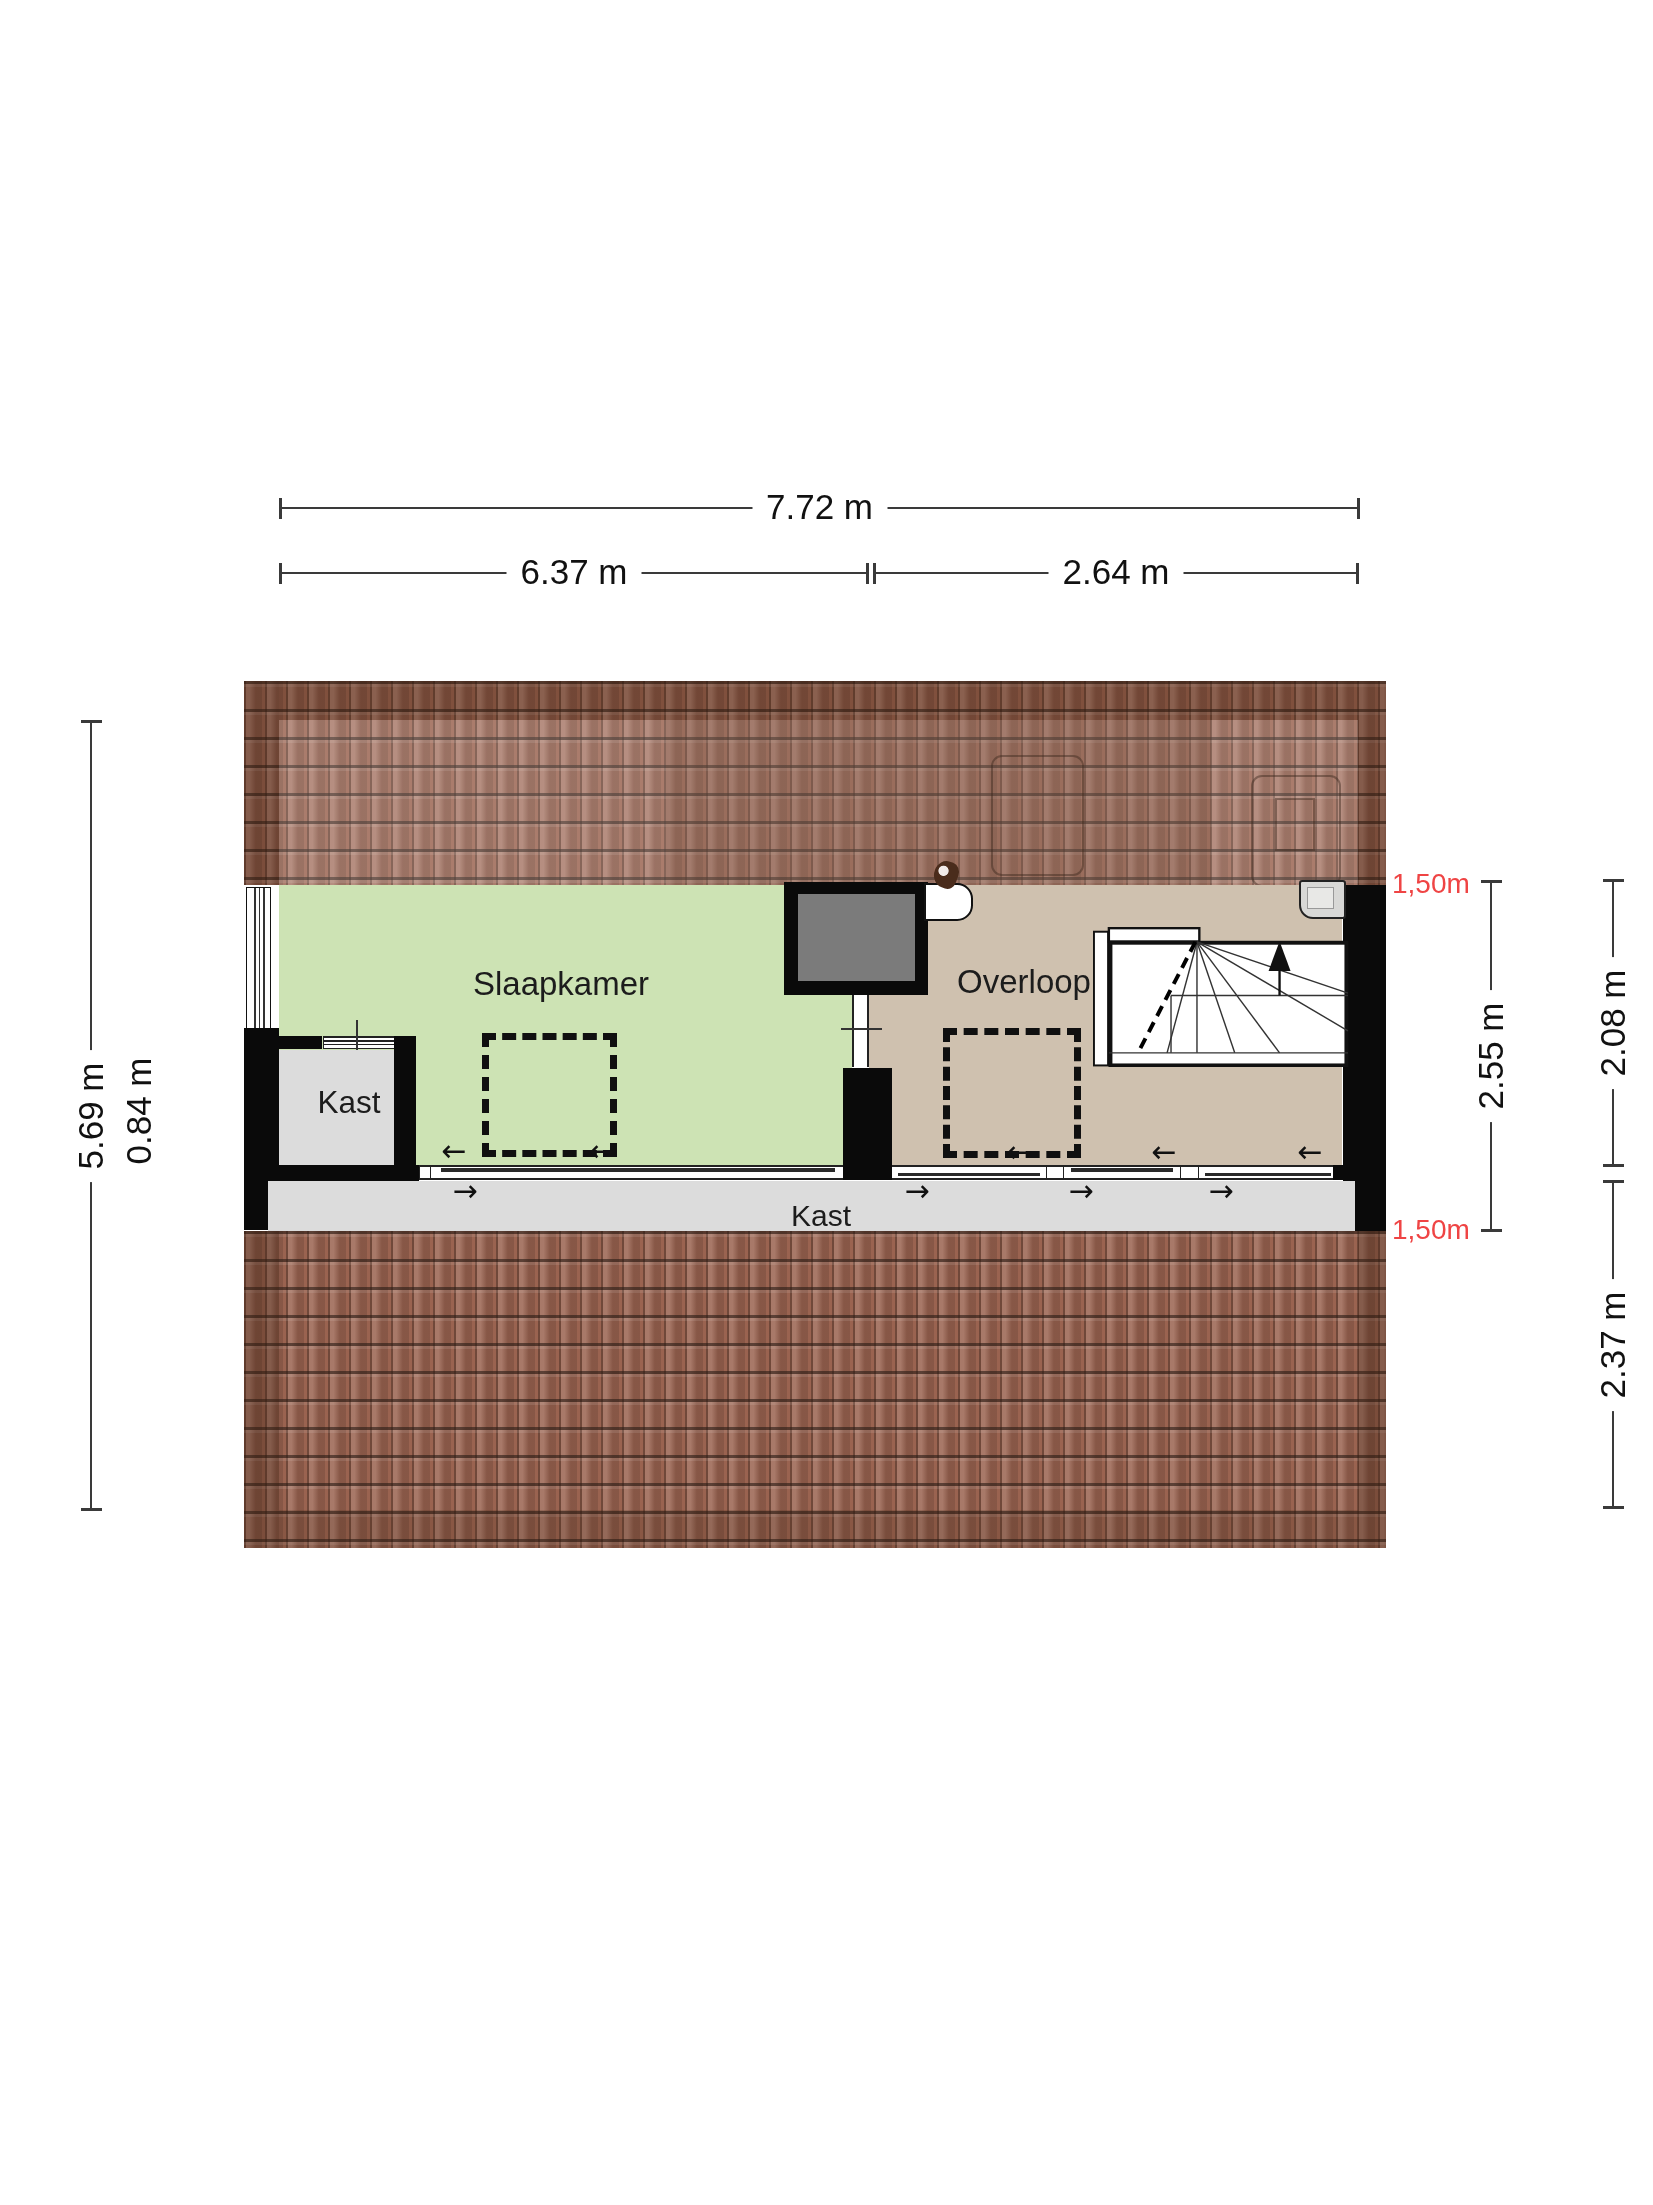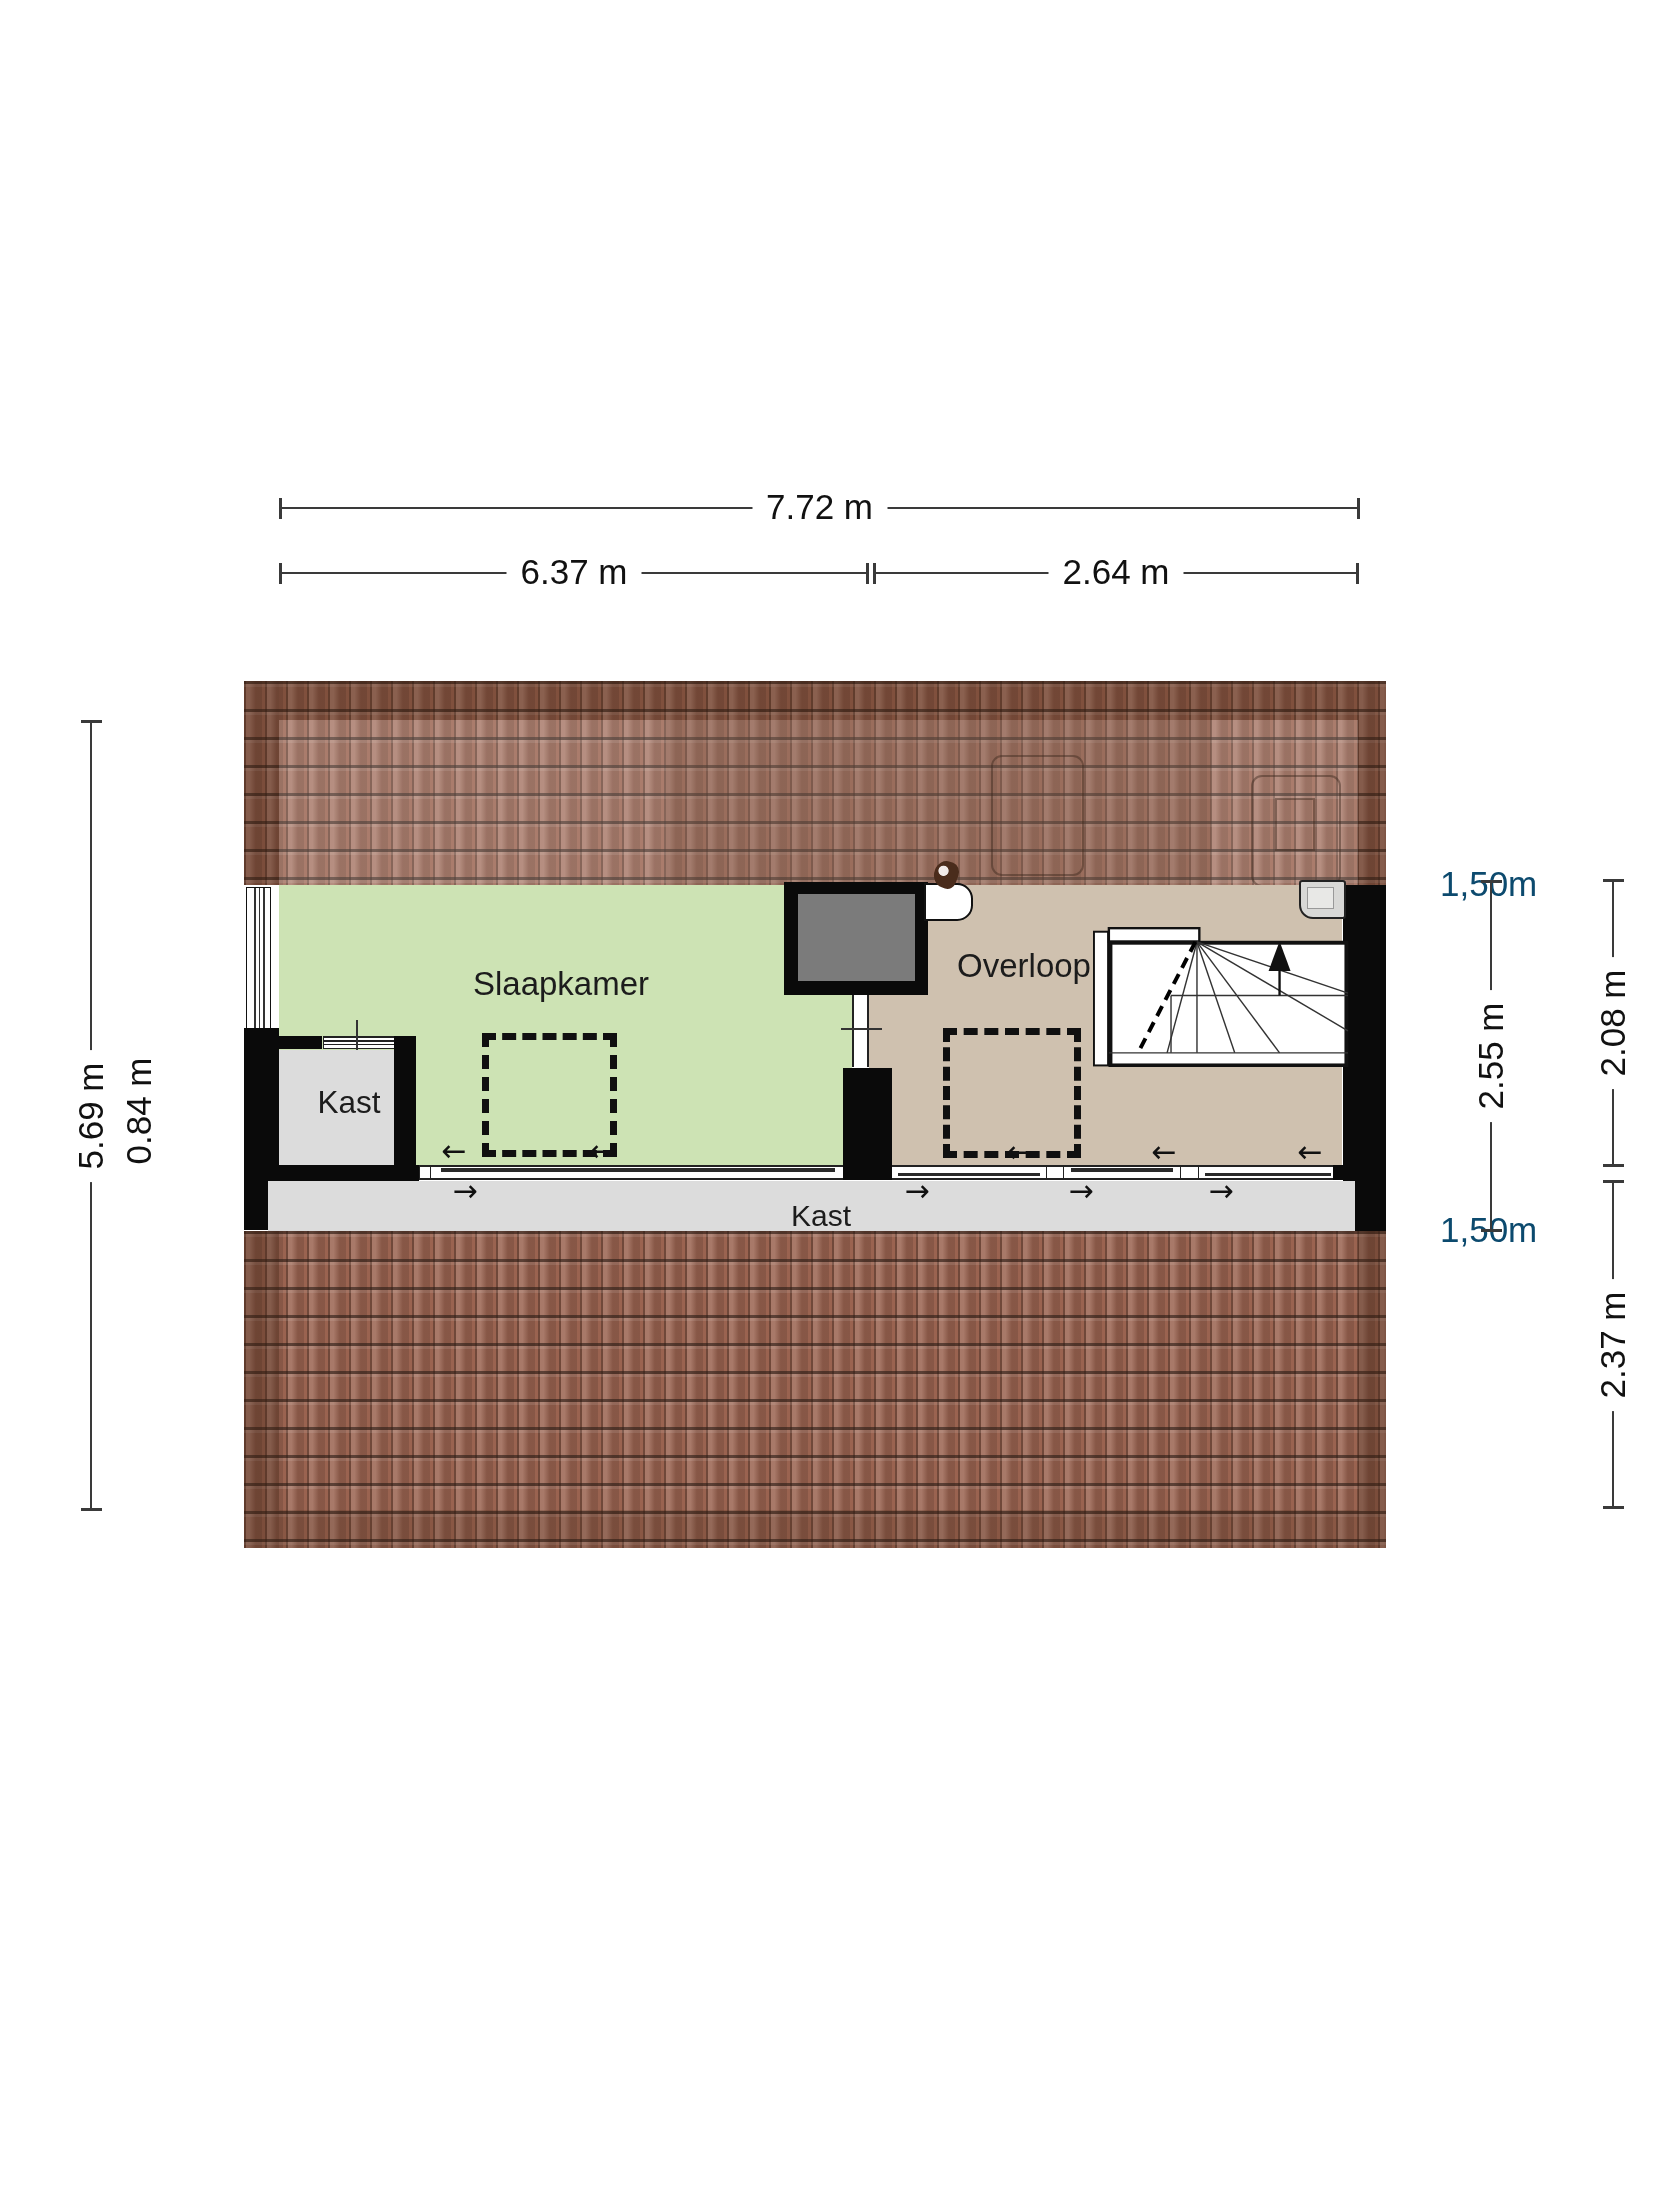--- a/index.html
+++ b/index.html
@@ -11,21 +11,21 @@
   .hdim{position:absolute;height:0;border-top:2.4px solid var(--dim_line,#3a3a3a);}
   .hdim .tick{position:absolute;width:2.4px;height:20.5px;top:-11px;background:var(--dim_line,#3a3a3a);}
   .hdim .tick.l{left:-0.8px;} .hdim .tick.r{right:-0.8px;}
   .hdim .lbl{position:absolute;left:50%;top:-1.6px;transform:translate(-50%,-50%);
     background:#fff;padding:0 14px;font-size:35px;white-space:nowrap;color:#111;}
   .vdim{position:absolute;width:0;border-left:2.4px solid var(--dim_line,#3a3a3a);}
   .vdim .tick{position:absolute;height:2.4px;width:20.5px;left:-11px;background:var(--dim_line,#3a3a3a);}
   .vdim .tick.t{top:-0.8px;} .vdim .tick.b{bottom:-0.8px;}
   .vdim .lbl{position:absolute;top:50%;left:-0.8px;transform:translate(-50%,-50%) rotate(-90deg);
     background:#fff;padding:0 12.6px;font-size:35px;white-space:nowrap;color:#111;}
-  .sidelabel{position:absolute;font-size:35px;color:#0c4a6e;transform:translateY(-50%);white-space:nowrap;margin-left:48px;}
+  .sidelabel{position:absolute;font-size:28px;color:#ef4444;transform:translateY(-50%);white-space:nowrap;}
   
   .plan{position:absolute;left:244px;top:681px;width:1142px;height:866px;}
   .abs{position:absolute;}
   .tiles{
     background-color:var(--tile_base,#9a6350);
     background-image:
       repeating-linear-gradient(180deg, rgba(44,29,22,.62) 0 3.2px, rgba(255,255,255,.10) 3.2px 6.3px, rgba(0,0,0,0) 6.3px 28px),
       repeating-linear-gradient(90deg, rgba(44,29,22,.38) 0 2.4px, rgba(255,255,255,.14) 2.4px 5.5px, rgba(0,0,0,.12) 11.8px 18px, rgba(0,0,0,0) 18px 21px);
   }
   .shade{position:absolute;pointer-events:none;}
@@ -109,21 +109,21 @@
     <div class="abs" style="left:22px;top:20.5px;width:36px;height:49px;border:2.4px solid rgba(60,40,28,.45);"></div>
   </div>
 
   <div class="abs" style="left:0;top:204px;width:35px;height:143px;background:#fff;"></div>
   <div class="window-v" style="left:1.6px;top:206px;width:23.6px;height:142px;"></div>
   <div class="wall" style="left:0;top:347px;width:35px;height:202px;"></div>
 
   <div class="floor-green" style="left:35px;top:204px;width:573px;height:280px;"></div>
   <div class="floor-beige" style="left:625px;top:204px;width:473px;height:280px;"></div>
   <span class="roomlbl" style="left:317px;top:303px;">Slaapkamer</span>
-  <span class="roomlbl" style="left:780px;top:285px;">Overloop</span>
+  <span class="roomlbl" style="left:780px;top:301px;">Overloop</span>
 
   <div class="wall" style="left:1099px;top:204px;width:43px;height:346px;"></div>
 
   <div class="wall" style="left:540px;top:201px;width:144px;height:113px;"></div>
   <div class="abs" style="left:554px;top:213px;width:117px;height:87px;background:var(--chimney_gray,#7b7b7b);"></div>
 
   <div class="abs" style="left:680px;top:202px;width:45px;height:34px;background:#fff;border:2.4px solid #111;border-radius:0 15.8px 15.8px 0;"></div>
   <div class="abs" style="left:690px;top:180px;width:23.6px;height:27px;background:radial-gradient(circle at 35% 40%, rgba(255,255,255,.85) 0 4.7px, #4a2c1c 5.5px);border-radius:55% 45% 40% 60%;transform:rotate(20deg);"></div>
 
   <div class="doorgap" style="left:608px;top:314px;width:12.6px;height:72px;"></div>

